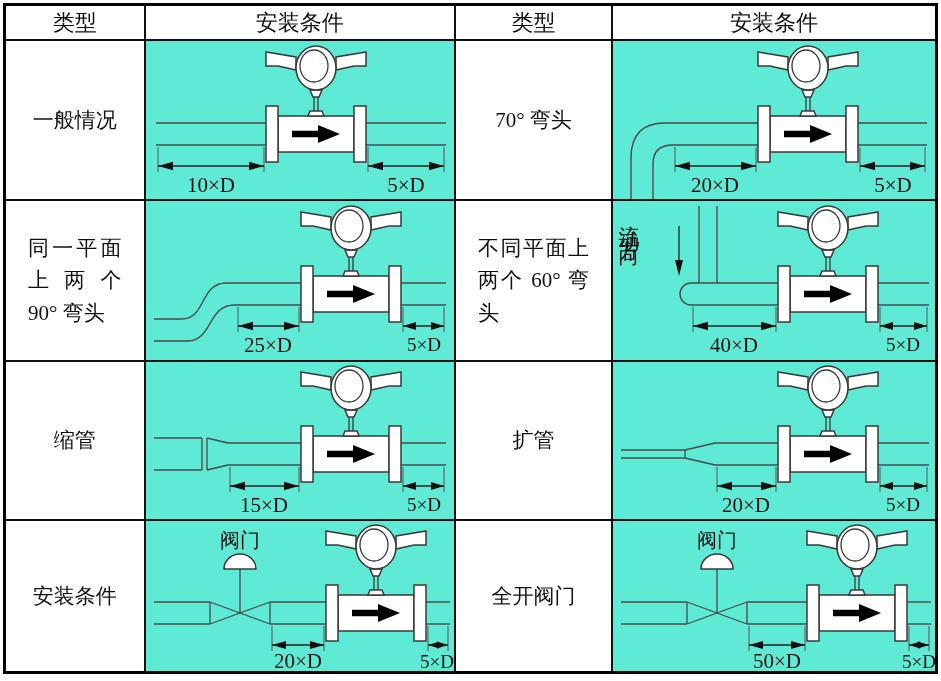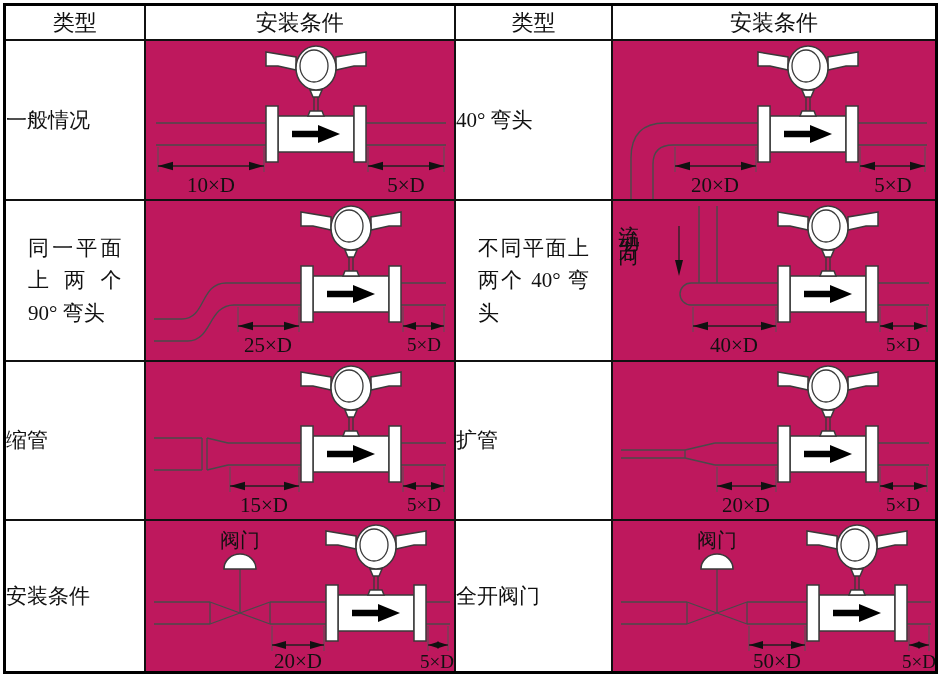--- a/index.html
+++ b/index.html
@@ -2,23 +2,23 @@
 <html><head>
 <meta charset="utf-8">
 <style>
   html,body{margin:0;padding:0;background:#fff;}
   body{font-family:"Liberation Serif","DejaVu Serif",serif;color:#111;}
   .page{width:838px;height:681px;box-sizing:border-box;padding:3px;background:#fff;}
   table.grid{border-collapse:collapse;table-layout:fixed;width:935px;background:#fff;
              border:3px solid #000;}
   table.grid td,table.grid th{border:2px solid #111;padding:0;vertical-align:middle;overflow:hidden;}
   th.hdr{font-weight:normal;font-size:22px;text-align:center;height:33px;line-height:33px;}
-  td.type{font-size:21px;text-align:left;line-height:1.55;}
+  td.type{font-size:21px;text-align:center;line-height:1.55;}
   td.type.wrap{text-align:left;padding:0 22px;text-align:justify;}
-  td.diag-cell{background:#be185d;}
+  td.diag-cell{background:#5eead4;}
   .diag{position:relative;width:100%;height:100%;}
   .diag svg{display:block;}
   
   .p{stroke:#4a4a4a;stroke-width:1.4;fill:none;}
   .p2{stroke:#4a4a4a;stroke-width:1.3;fill:none;}
   .sym{stroke:#3a3a3a;stroke-width:1.5;fill:#fff;}
   .symln{stroke:#3a3a3a;stroke-width:1.3;fill:none;}
   .dl{stroke:#222;stroke-width:1.3;}
   .wl{stroke:#555;stroke-width:1;}
   .ah{fill:#111;stroke:none;}
@@ -96,21 +96,21 @@
           <line class="wl" x1="222" y1="105" x2="222" y2="130"></line>
           <line class="wl" x1="298" y1="105" x2="298" y2="130"></line>
           <line class="dl" x1="222" y1="124" x2="298" y2="124"></line>
           <polygon class="ah" points="222,124 237,119.8 237,128.2"></polygon>
           <polygon class="ah" points="298,124 283,119.8 283,128.2"></polygon>
           <text class="dim" x="260" y="150">5×D</text>
         </g>
       </svg>
     </div>
           </td>
-    <td class="type">40° 弯头</td>
+    <td class="type">70° 弯头</td>
     <td class="diag-cell">
             <div class="diag">
       <svg width="322" height="157" viewBox="0 0 322 157">
         <g>
           <path class="p" d="M18,157 V116 Q18,81 52,81 H145"></path>
           <path class="p" d="M40,157 V122 Q40,103 60,103 H145"></path>
         </g>
         <g>
           <line class="p" x1="245" y1="81" x2="314" y2="81"></line>
           <line class="p" x1="245" y1="103" x2="314" y2="103"></line>
@@ -163,21 +163,21 @@
           <line class="wl" x1="257" y1="105" x2="257" y2="130"></line>
           <line class="wl" x1="298" y1="105" x2="298" y2="130"></line>
           <line class="dl" x1="257" y1="124" x2="298" y2="124"></line>
           <polygon class="ah" points="257,124 270,120 270,128"></polygon>
           <polygon class="ah" points="298,124 285,120 285,128"></polygon>
           <text class="dim small" x="278" y="149">5×D</text>
         </g>
       </svg>
     </div>
           </td>
-    <td class="type wrap">不同平面上两个 40° 弯头</td>
+    <td class="type wrap">不同平面上两个 60° 弯头</td>
     <td class="diag-cell">
             <div class="diag">
       <svg width="322" height="158" viewBox="0 0 322 158">
         <g>
           <line class="p" x1="86" y1="4" x2="86" y2="81"></line>
           <line class="p" x1="104" y1="4" x2="104" y2="81"></line>
         </g>
         <g>
           <path class="p" d="M78,81 A11,11 0 0 0 78,103"></path>
           <line class="p" x1="78" y1="81" x2="165" y2="81"></line>

